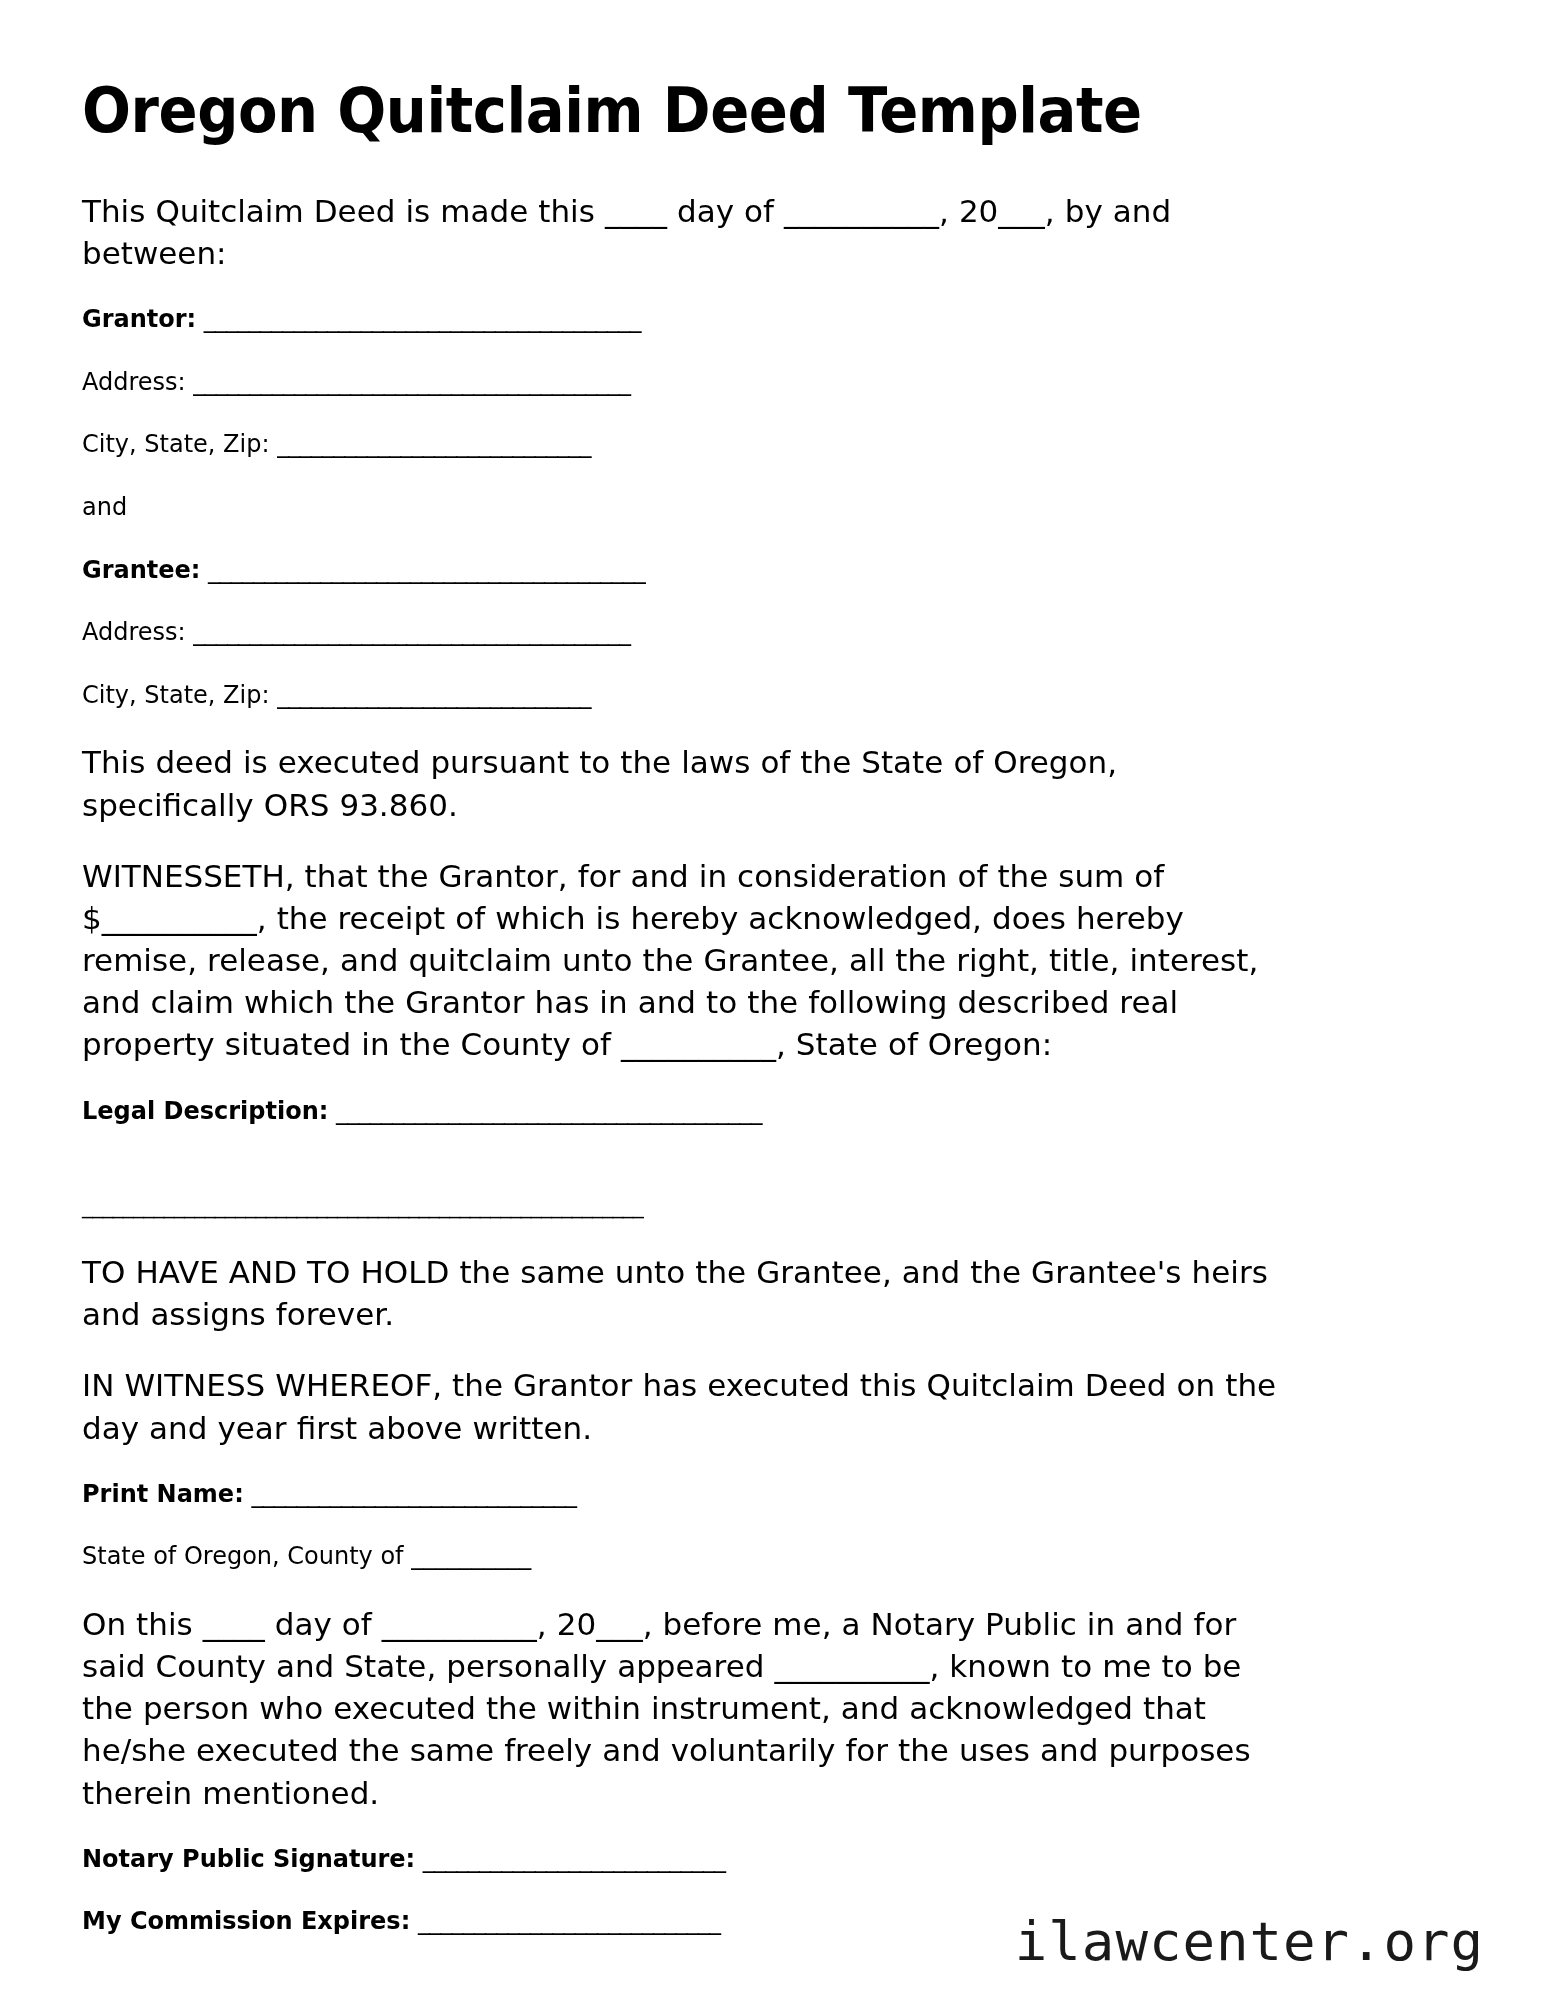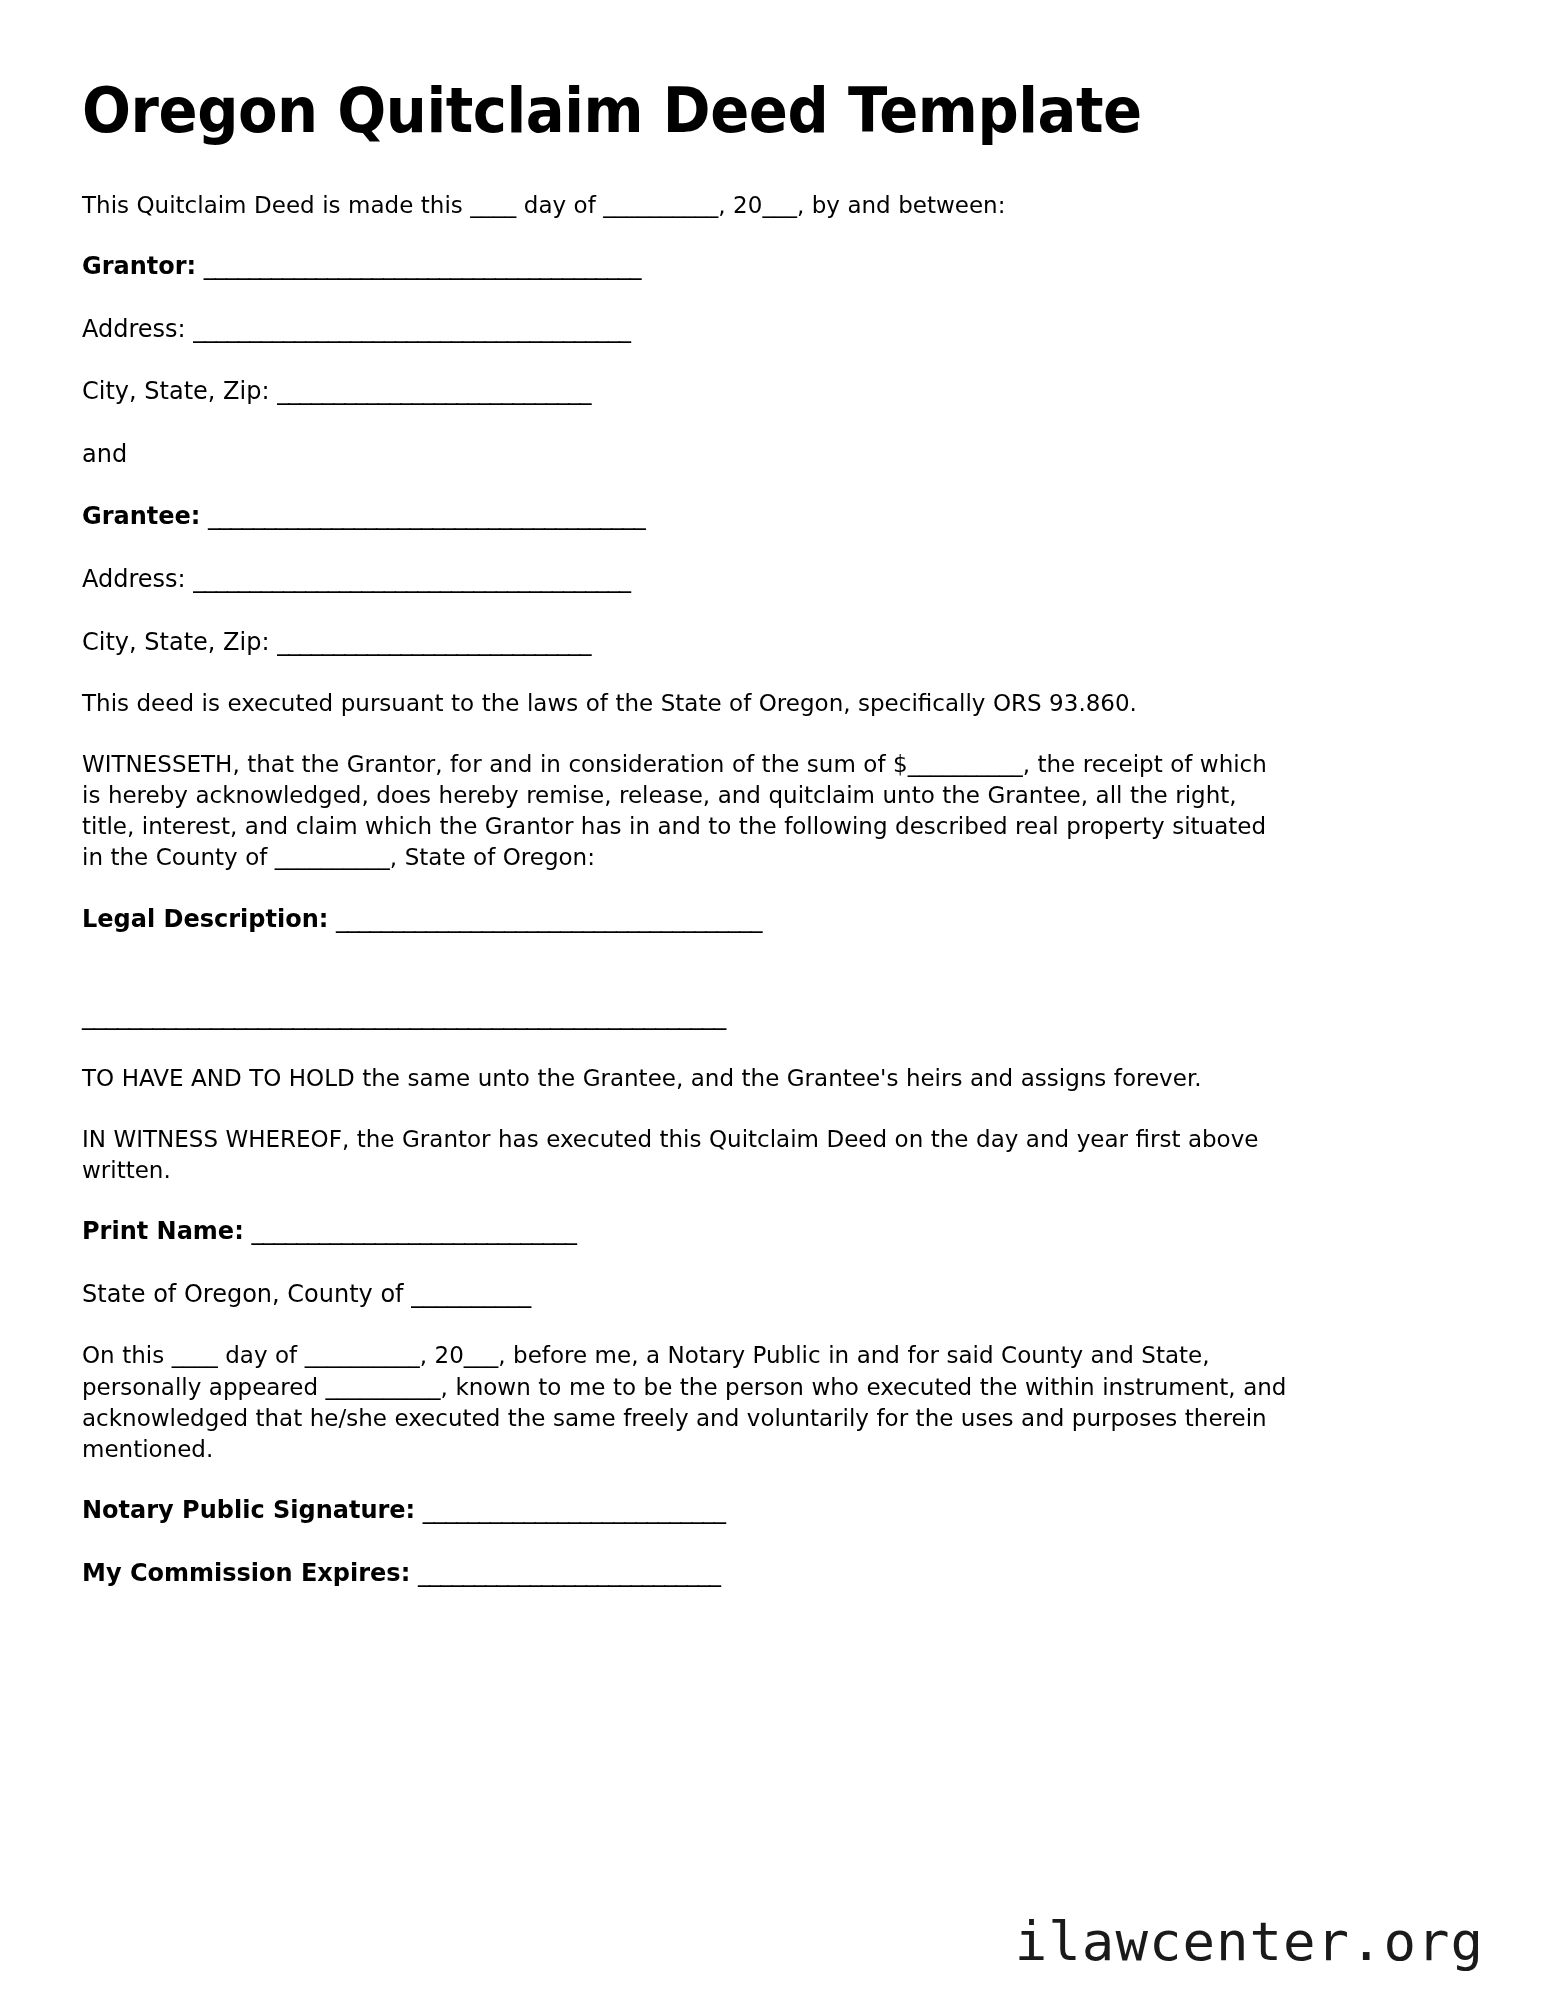--- a/index.html
+++ b/index.html
@@ -28,40 +28,40 @@
     font-weight: bold;
     font-size: 62px;
     line-height: 1.06;
     letter-spacing: -0.5px;
     margin: 0 0 46px 0;
     transform: scaleX(0.93);
     transform-origin: left center;
     white-space: nowrap;
   }
   .para {
-    font-size: 23px;
+    font-size: 31px;
     line-height: 1.36;
     margin: 0 0 29px 0;
     max-width: 1385px;
     word-spacing: 0.2px;
   }
   .field {
     font-size: 24px;
     line-height: 1.36;
     margin: 0 0 30px 0;
     white-space: nowrap;
   }
   .lbl-bold {
     font-weight: bold;
   }
   .blank {
     letter-spacing: -0.8px;
   }
   .standalone-blank {
-    font-size: 25px;
+    font-size: 22px;
     line-height: 1.36;
     margin: 0 0 30px 0;
     letter-spacing: -0.8px;
     white-space: nowrap;
   }
   .spacer-lg { height: 34px; }
   .watermark {
     position: absolute;
     right: 70px;
     bottom: 38px;

